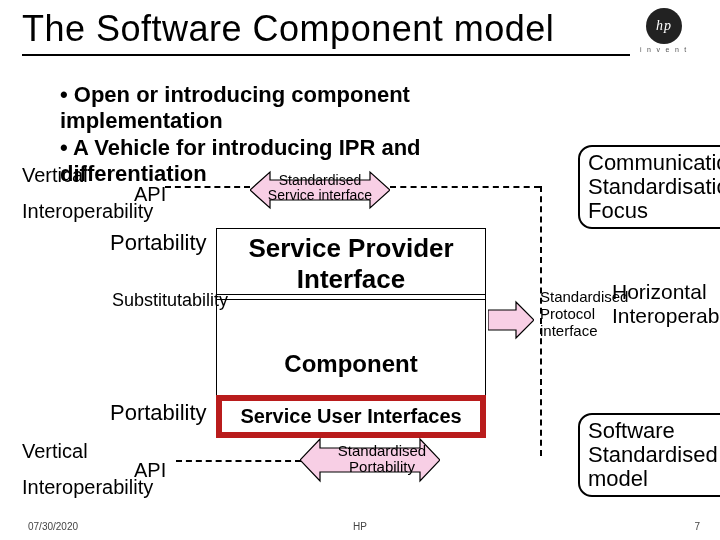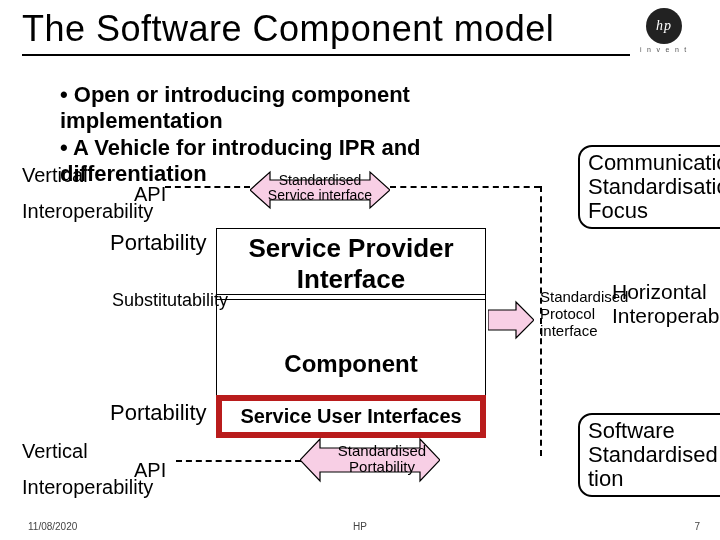--- a/index.html
+++ b/index.html
@@ -133,22 +133,22 @@
       <span>Standardised</span><br>
       <span>Portability</span>
     </div>
   </div>
 
   <div class="vdash vd1"></div>
 
   <div class="sw-box">
     <span>Software</span><br>
     <span> Standardised</span><br>
-    <span>tion</span>
+    <span>model</span>
   </div>
 
   <div class="footer">
-    <span class="date">11/08/2020</span>
+    <span class="date">07/30/2020</span>
     <span class="mid">HP</span>
     <span class="page">7</span>
   </div>
 
 </div>
 
 </body></html>

